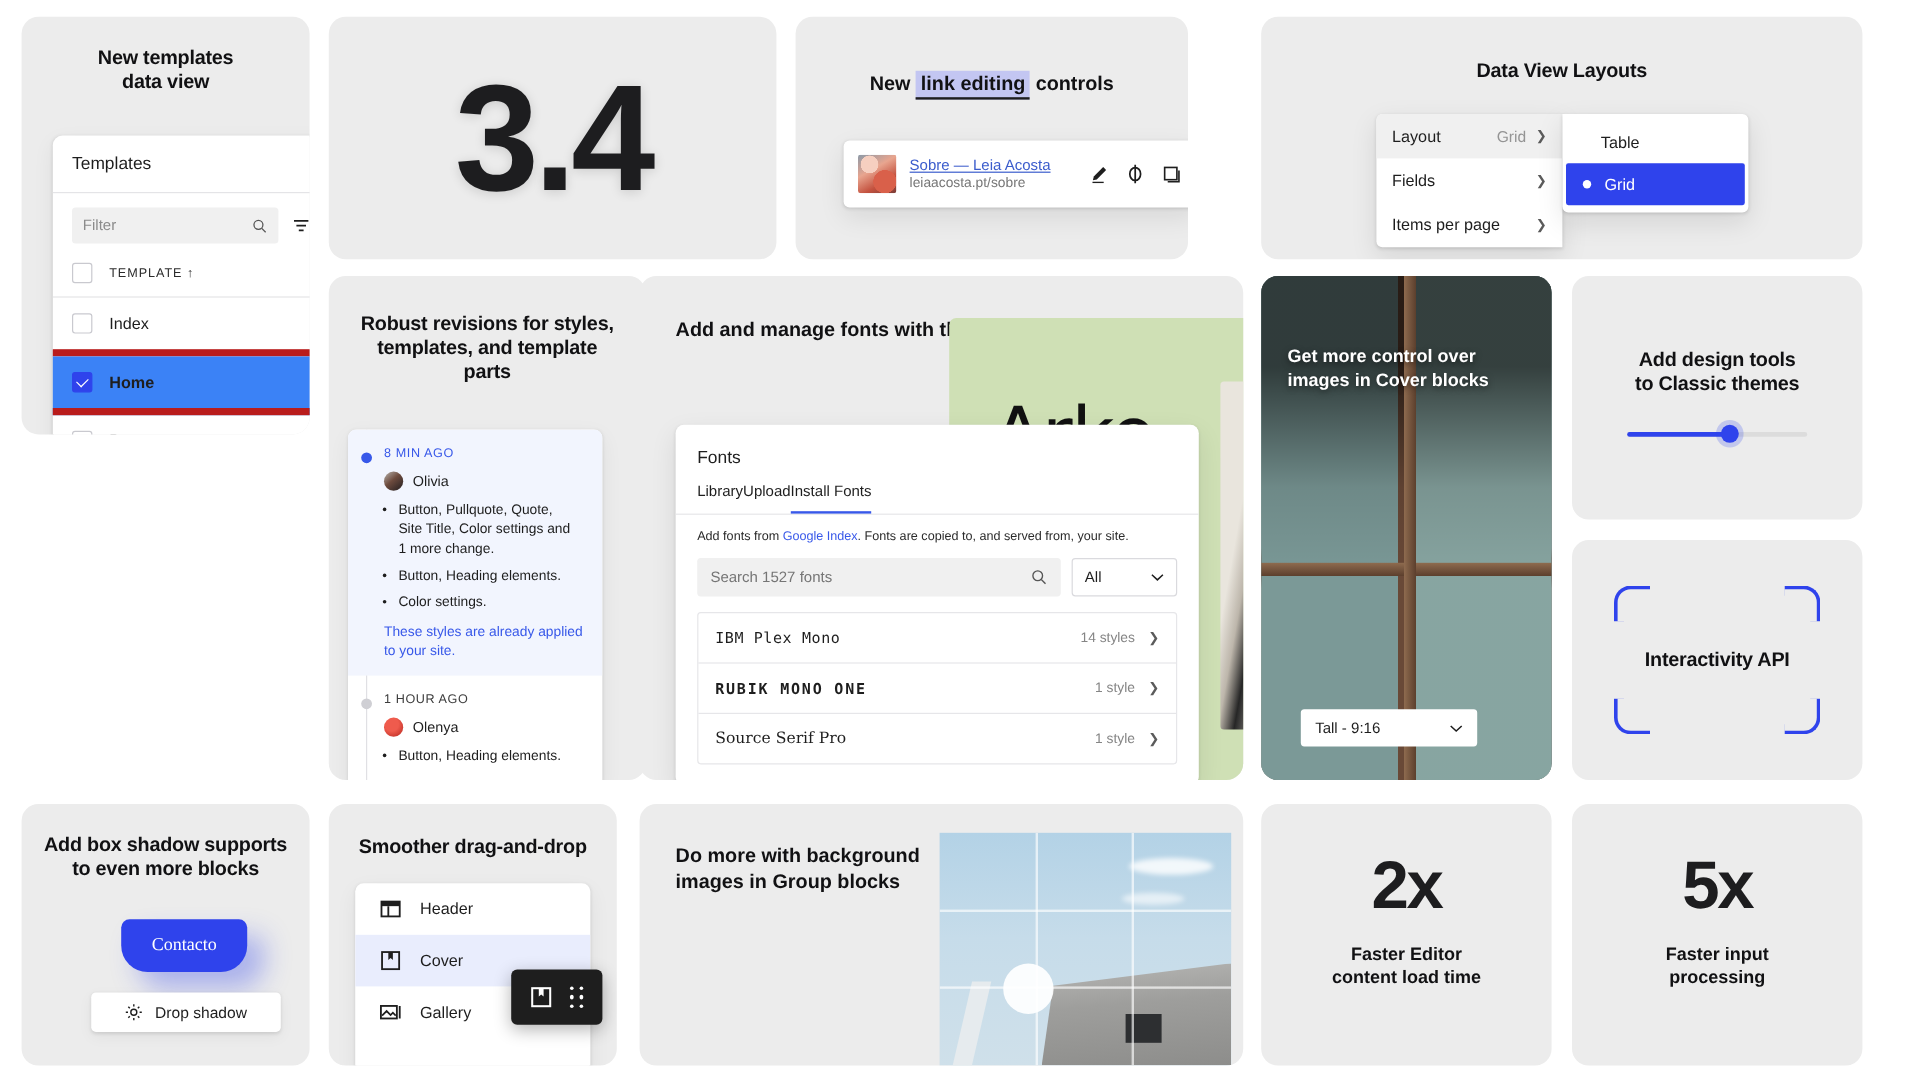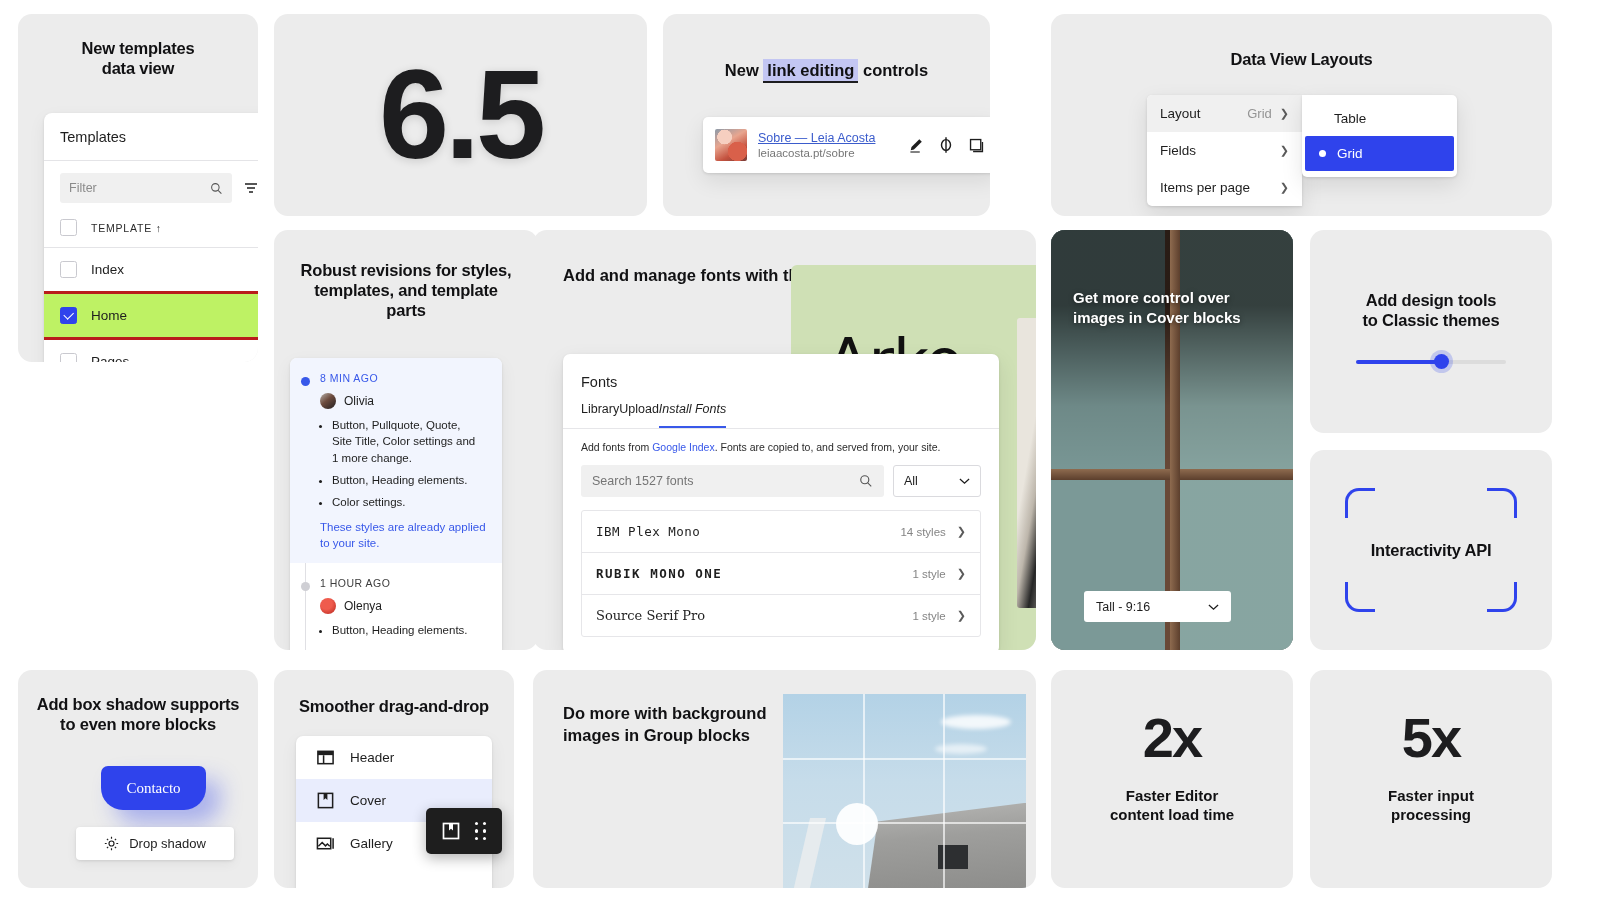--- a/index.html
+++ b/index.html
@@ -49,23 +49,23 @@
     display: flex; align-items: center; gap: 14px; padding: 6px 16px 11px;
     border-bottom: 1px solid #e4e4e7;
   }
   .tpl-colhead .lbl { font-size: 10.5px; letter-spacing: .8px; color: #2b2b2b; font-weight: 500; }
   .cb { width: 17px; height: 17px; border: 1.4px solid #c9c9cf; border-radius: 2.5px; background: #fff;
         flex: none; display: flex; align-items: center; justify-content: center; }
   .cb.on { background: #2f43ec; border-color: #2f43ec; }
   .cb.on::after { content: ""; width: 8px; height: 4.5px; border-left: 1.8px solid #fff;
         border-bottom: 1.8px solid #fff; transform: rotate(-45deg) translate(1px,-1px); }
   .tpl-row { display: flex; align-items: center; gap: 14px; padding: 13px 16px;
-        border-bottom: 3px solid #b91c1c; font-size: 13.5px; color: #1e1e1e; }
+        border-bottom: 6px solid #b91c1c; font-size: 13.5px; color: #1e1e1e; }
   .tpl-row:last-child { border-bottom: none; }
-  .tpl-row.sel { background: #bef264; }
+  .tpl-row.sel { background: #3b82f6; font-weight: bold; }
 
   
   #c-version { left: 274px; top: 14px; width: 373px; height: 202px;
     display: flex; align-items: center; justify-content: center; }
   #c-version .big {
     font-size: 126px; font-weight: bold; color: #1d1d1f; letter-spacing: -4px;
     line-height: 1; text-shadow: 0 2px 10px rgba(0,0,0,.14);
   }
 
   
@@ -155,21 +155,21 @@
     background: linear-gradient(100deg,#e9e5dd 0 40%, #bdb6ab 55%, #262626 70%, #cfcac1 100%);
     border-radius: 3px; }
   .fonts-panel {
     position: absolute; left: 30px; top: 124px; width: 436px; height: 300px;
     background: #fff; border-radius: 7px; overflow: hidden;
     box-shadow: 0 1px 3px rgba(0,0,0,.10), 0 8px 22px rgba(0,0,0,.09);
   }
   .fp-title { padding: 20px 18px 12px; font-size: 14.5px; color: #1e1e1e; }
   .fp-tabs { display: flex; padding: 0 18px; border-bottom: 1px solid #e6e6e9; }
   .fp-tab { font-size: 12.5px; color: #1e1e1e; padding-bottom: 10px; border-bottom: 2.5px solid transparent; }
-  .fp-tab.on { border-bottom-color: #3858e9; font-weight: 500; font-style: italic; }
+  .fp-tab.on { border-bottom-color: #3858e9; font-weight: 500; }
   .fp-note { padding: 12px 18px; font-size: 10.5px; color: #2b2b2b; }
   .fp-note a { color: #3858e9; }
   .fp-searchrow { display: flex; gap: 9px; padding: 0 18px; }
   .fp-search { flex: 1; height: 32px; background: #f0f0f0; border-radius: 3px;
     display: flex; align-items: center; justify-content: space-between; padding: 0 11px;
     font-size: 12.5px; color: #757575; }
   .fp-select { width: 88px; height: 32px; border: 1px solid #dadade; border-radius: 3px;
     display: flex; align-items: center; justify-content: space-between; padding: 0 10px;
     font-size: 12.5px; color: #1e1e1e; }
   .fp-list { margin: 13px 18px 0; border: 1px solid #e6e6e9; border-radius: 3px; }
@@ -337,21 +337,21 @@
         <span>Home</span>
       </div>
       <div class="tpl-row">
         <div class="cb"></div>
         <span>Pages</span>
       </div>
     </div>
   </div>
 
   <div class="card" id="c-version">
-    <div class="big">6.5</div>
+    <div class="big">3.4</div>
   </div>
 
   <div class="card" id="c-link">
     <div class="heading">
       <span>New </span><span class="hl">link editing</span><span> controls</span>
     </div>
     <div class="link-popover">
       <div class="link-thumb"></div>
       <div class="link-texts">
         <div class="link-title">Sobre — Leia Acosta</div>

